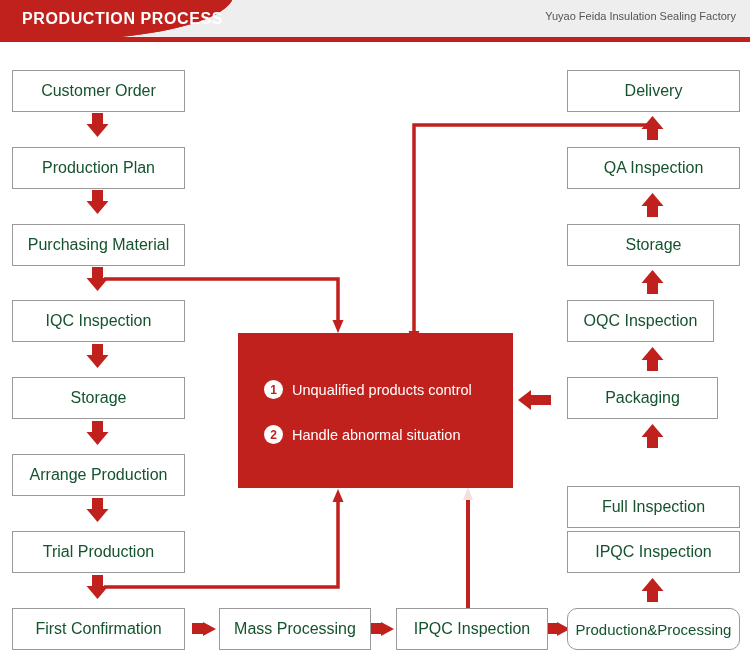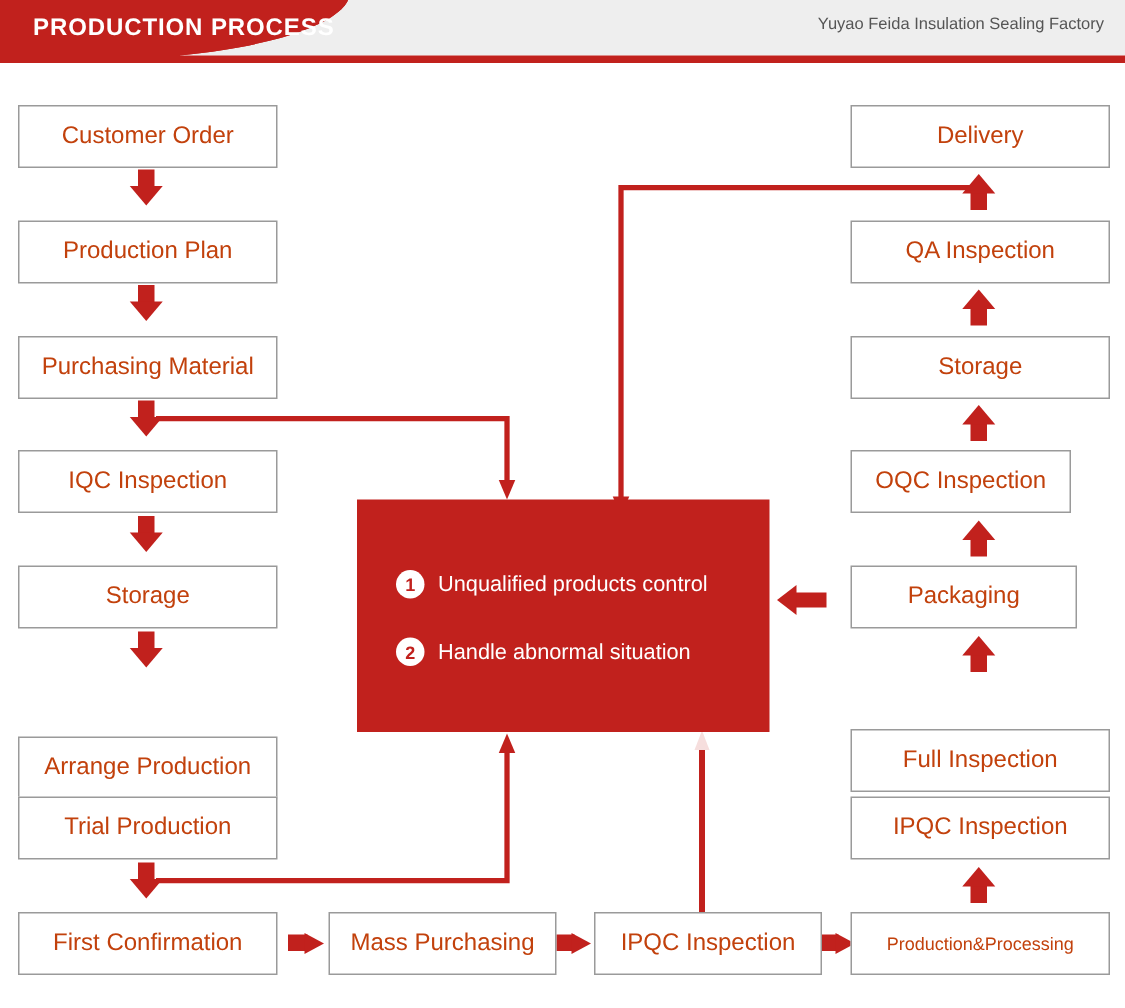--- a/index.html
+++ b/index.html
@@ -59,25 +59,25 @@
 
   
   .node {
     position: absolute;
     box-sizing: border-box;
     border: 1px solid #9a9a9a;
     background: #ffffff;
     display: flex;
     align-items: center;
     justify-content: center;
-    color: #c2410c;
+    color: #14532d;
     font-size: 16px;
     white-space: nowrap;
   }
-  .node.small { font-size: 12px; }
+  .node.small { font-size: 15px; border-radius: 10px; }
 
   
   #center-panel {
     position: absolute;
     left: 238px; top: 333px;
     width: 275px; height: 155px;
     background: #c1211d;
   }
   .bullet-row {
     position: absolute;
@@ -243,25 +243,25 @@
     <rect x="466" y="495" width="4" height="113" fill="#c1211d"></rect>
     <path d="M463,500 L473,500 L468,487 Z" fill="#f6dedd"></path>
   </g>
 </svg>
 
 <div class="node" style="left:12px; top:70px; width:173px; height:42px;">Customer Order</div>
 <div class="node" style="left:12px; top:147px; width:173px; height:42px;">Production Plan</div>
 <div class="node" style="left:12px; top:224px; width:173px; height:42px;">Purchasing Material</div>
 <div class="node" style="left:12px; top:300px; width:173px; height:42px;">IQC Inspection</div>
 <div class="node" style="left:12px; top:377px; width:173px; height:42px;">Storage</div>
-<div class="node" style="left:12px; top:454px; width:173px; height:42px;margin-top:37px;">Arrange Production</div>
+<div class="node" style="left:12px; top:454px; width:173px; height:42px;">Arrange Production</div>
 <div class="node" style="left:12px; top:531px; width:173px; height:42px;">Trial Production</div>
 
 <div class="node" style="left:12px; top:608px; width:173px; height:42px;">First Confirmation</div>
-<div class="node" style="left:219px; top:608px; width:152px; height:42px;">Mass Purchasing</div>
+<div class="node" style="left:219px; top:608px; width:152px; height:42px;">Mass Processing</div>
 <div class="node" style="left:396px; top:608px; width:152px; height:42px;">IPQC Inspection</div>
 <div class="node small" style="left:567px; top:608px; width:173px; height:42px;">Production&amp;Processing</div>
 
 <div class="node" style="left:567px; top:70px; width:173px; height:42px;">Delivery</div>
 <div class="node" style="left:567px; top:147px; width:173px; height:42px;">QA Inspection</div>
 <div class="node" style="left:567px; top:224px; width:173px; height:42px;">Storage</div>
 <div class="node" style="left:567px; top:300px; width:147px; height:42px;">OQC Inspection</div>
 <div class="node" style="left:567px; top:377px; width:151px; height:42px;">Packaging</div>
 <div class="node" style="left:567px; top:454px; width:173px; height:42px;margin-top:32px;">Full Inspection</div>
 <div class="node" style="left:567px; top:531px; width:173px; height:42px;">IPQC Inspection</div>

